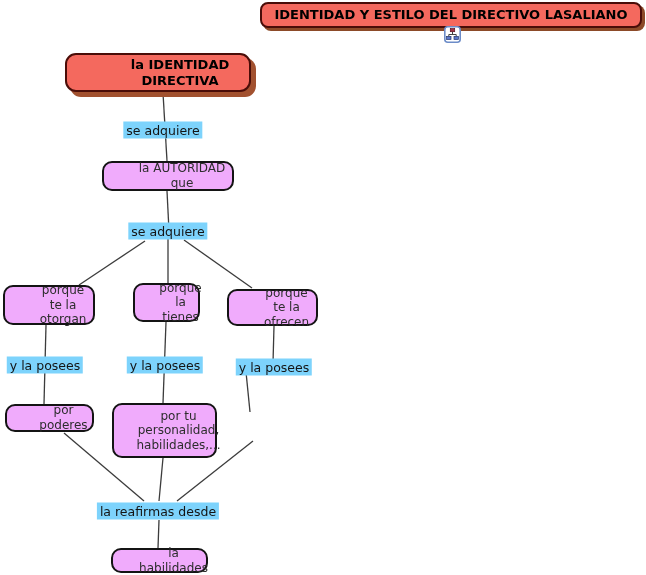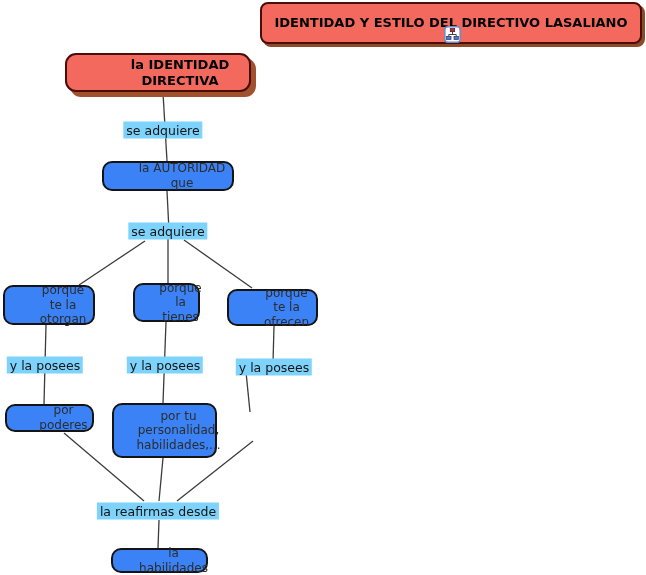--- a/index.html
+++ b/index.html
@@ -18,36 +18,36 @@
     box-sizing: border-box;
     display: flex;
     align-items: center;
     justify-content: center;
     text-align: center;
     white-space: pre-line;
     z-index: 2;
     line-height: 1.22;
   }
   .magenta {
-    background: #3b82f6;
+    background: #f0abfc;
     border: 2px solid #141414;
     border-radius: 10px;
     color: #2d2d2d;
     font-size: 12px;
     padding-left: 28px;
   }
   .red {
     background: #F4695E;
     border: 2px solid #4A0D08;
     color: #000000;
     font-weight: bold;
     font-size: 13px;
   }
   .title-box {
-    left: 260px; top: 2px; width: 382px; height: 42px;
+    left: 260px; top: 2px; width: 382px; height: 26px;
     border-radius: 8px;
     box-shadow: 3px 3px 0 #8C4A28;
   }
   .identity-box {
     left: 65px; top: 53px; width: 186px; height: 39px;
     border-radius: 11px;
     box-shadow: 5px 5px 0 #A2512F;
     padding-left: 44px;
   }
   .link-label {

